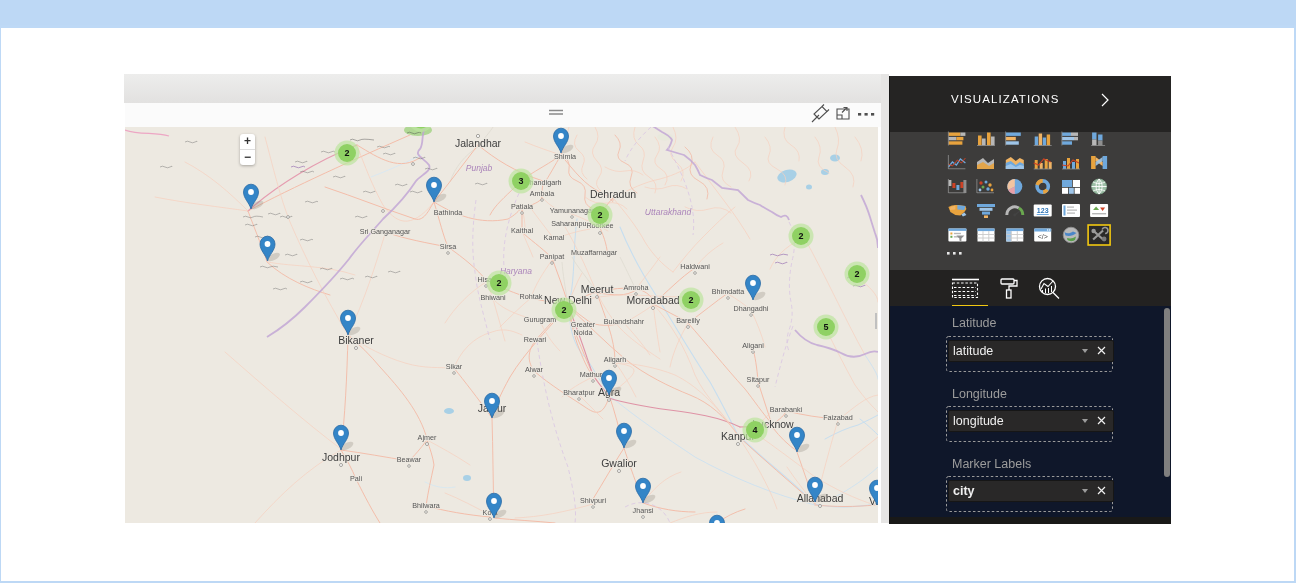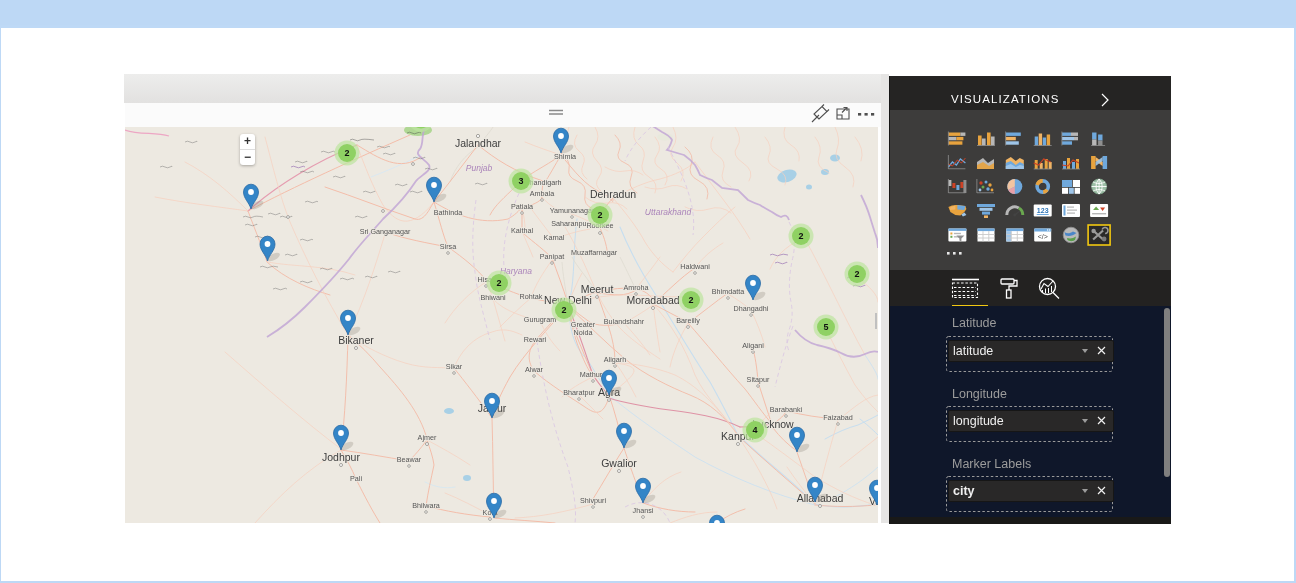--- a/index.html
+++ b/index.html
@@ -6,21 +6,21 @@
   #topbar{position:absolute;left:0;top:0;width:1296px;height:44px;background:#bed9f6;margin-top:25px;}
   .pill{position:absolute;background:#92b5de;border-radius:4.5px;height:9px;top:9px;}
   #page{position:absolute;left:1px;top:28px;width:1293px;height:553px;background:#ffffff;}
   #graystrip{position:absolute;left:124px;top:74px;width:765px;height:29px;background:linear-gradient(#ededec,#e2e1e0);}
   #toolbar{position:absolute;left:125px;top:103px;width:757px;height:24px;background:#fbfbfb;}
   #mapvis{position:absolute;left:125px;top:127px;width:753px;height:396px;background:#ede9e1;overflow:hidden;}
   #pagescroll{position:absolute;left:875px;top:313px;width:2px;height:16px;background:#c0c0c0;}
   #gapcol{position:absolute;left:881px;top:74px;width:8px;height:449px;background:#e6e5e4;}
   #panel{position:absolute;left:889px;top:76px;width:282px;height:448px;background:#3d3c3b;}
   #panel .edge{position:absolute;left:0;top:0;width:1px;height:448px;background:#161616;}
-  #vheader{position:absolute;left:0;top:0;width:282px;height:34px;background:#252423;}
+  #vheader{position:absolute;left:0;top:0;width:282px;height:56px;background:#252423;}
   #vheader .t{position:absolute;left:62px;top:17px;font-size:11.5px;letter-spacing:1.1px;color:#ffffff;}
   #tabbar{position:absolute;left:0;top:194px;width:282px;height:36px;background:#232221;}
   #tabline{position:absolute;left:63px;top:229px;width:36px;height:3px;background:#f2c811;}
   #fields{position:absolute;left:0;top:230px;width:282px;height:211px;background:#0f172a;}
   .flabel{position:absolute;left:63px;color:#9c9c9c;font-size:12.5px;}
   .finput{position:absolute;left:59px;width:160px;height:20px;background:#292828;border:1px solid #161616;border-radius:2px;color:#f0f0f0;font-size:12.5px;line-height:20px;padding-left:4px;}
   .fcaret{position:absolute;width:0;height:0;border-left:3.5px solid transparent;border-right:3.5px solid transparent;border-top:4.5px solid #9c9c9c;}
   #bstrip{position:absolute;left:0;top:441px;width:282px;height:7px;background:#191918;}
   #pscroll{position:absolute;left:275px;top:232px;width:6px;height:169px;background:#7f7f7f;border-radius:3px;}
   #zoomctl{position:absolute;left:115px;top:7px;width:15px;height:31px;background:#ffffff;border-radius:3px;box-shadow:0 1px 3px rgba(0,0,0,0.3);font-weight:bold;color:#333;text-align:center;font-size:12px;line-height:15px;z-index:50;}

